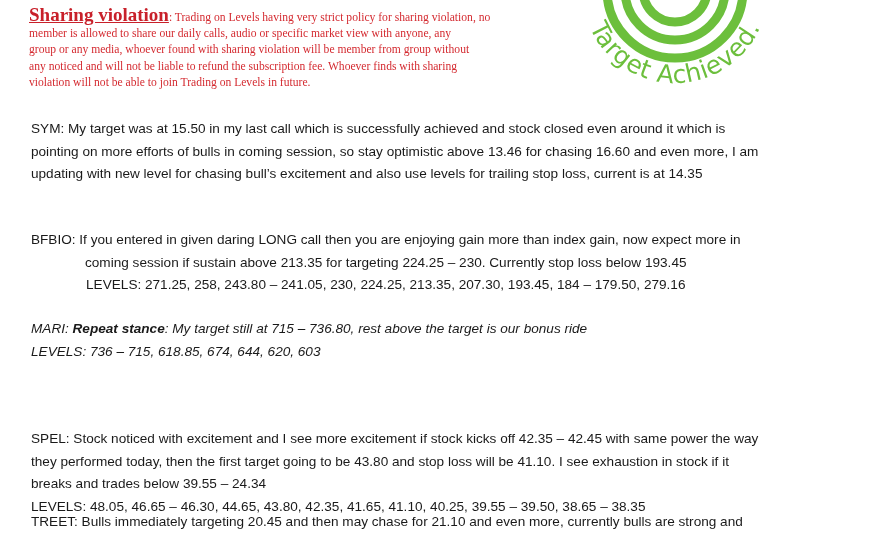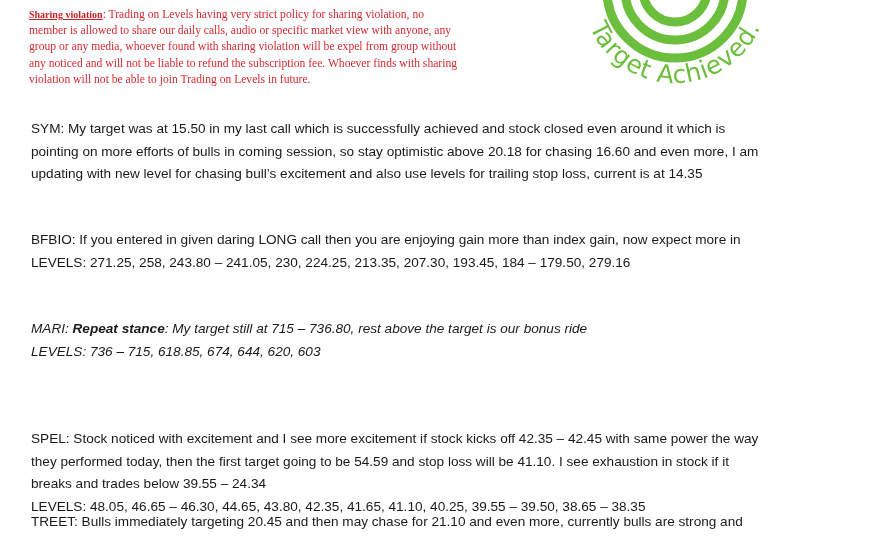--- a/index.html
+++ b/index.html
@@ -7,45 +7,45 @@
     width: 889px; height: 540px; overflow: hidden;
     background: #ffffff; position: relative;
     font-family: "Liberation Sans", sans-serif;
   }
   .notice {
     position: absolute; left: 29px; top: 7px; width: 490px;
     font-family: "Liberation Serif", serif;
     font-size: 11.6px; line-height: 16.2px; color: #d42a30;
   }
   .notice .head {
-    font-weight: bold; font-size: 10px; text-decoration: underline;
+    font-weight: bold; font-size: 19px; text-decoration: underline;
     color: #c8202a;
   }
   .logo { position: absolute; left: 560px; top: -110px; width: 230px; height: 210px; }
   .body-text {
     position: absolute; left: 31px; top: 118px; width: 830px;
     font-family: "Liberation Sans", sans-serif;
     font-size: 13.6px; color: #1a1a1a; line-height: 22.6px;
   }
   .block { margin: 0; }
   .block p { margin: 0; white-space: nowrap; }
   .b-sym { position: absolute; top: 0; }
-  .b-bfbio { position: absolute; top: 111px; }
+  .b-bfbio { position: absolute; top: 111px; text-align: center; }
   .b-mari { position: absolute; top: 200px; font-style: italic; }
   .b-spel { position: absolute; top: 272px; margin-top: 38px; }
   .b-treet { position: absolute; top: 393px; }
   .bold { font-weight: bold; }
 </style>
 </head>
 <body>
 
 <div class="notice">
   <span class="head">Sharing violation</span><span>:</span><span> Trading on Levels having very strict policy for sharing violation, no</span><br>
   <span>member is allowed to share our daily calls, audio or specific market view with anyone, any</span><br>
-  <span>group or any media, whoever found with sharing violation will be expel from group without</span><br>
+  <span>group or any media, whoever found with sharing violation will be member from group without</span><br>
   <span>any noticed and will not be liable to refund the subscription fee. Whoever finds with sharing</span><br>
   <span>violation will not be able to join Trading on Levels in future.</span>
 </div>
 
 <div class="logo">
   <svg width="230" height="210" viewBox="0 0 230 210">
     <defs>
       <path id="arcPath" d="M 22 100 A 93 93 0 0 0 208 100" fill="none"></path>
     </defs>
     <circle cx="115" cy="100" r="68" fill="none" stroke="#6cbf3c" stroke-width="9"></circle>
@@ -53,37 +53,38 @@
     <circle cx="115" cy="100" r="32" fill="none" stroke="#6cbf3c" stroke-width="9"></circle>
     <text font-family="DejaVu Sans, sans-serif" font-size="25" fill="#6cbf3c" letter-spacing="0.5">
       <textPath href="#arcPath" startOffset="50%" text-anchor="middle">Target Achieved.</textPath>
     </text>
   </svg>
 </div>
 
 <div class="body-text">
   <div class="block b-sym">
     <p>SYM: My target was at 15.50 in my last call which is successfully achieved and stock closed even around it which is</p>
-    <p>pointing on more efforts of bulls in coming session, so stay optimistic above 20.18 for chasing 16.60 and even more, I am</p>
+    <p>pointing on more efforts of bulls in coming session, so stay optimistic above 13.46 for chasing 16.60 and even more, I am</p>
     <p>updating with new level for chasing bull’s excitement and also use levels for trailing stop loss, current is at 14.35</p>
   </div>
 
   <div class="block b-bfbio">
     <p>BFBIO: If you entered in given daring LONG call then you are enjoying gain more than index gain, now expect more in</p>
+    <p>coming session if sustain above 213.35 for targeting 224.25 – 230. Currently stop loss below 193.45</p>
     <p>LEVELS: 271.25, 258, 243.80 – 241.05, 230, 224.25, 213.35, 207.30, 193.45, 184 – 179.50, 279.16</p>
   </div>
 
   <div class="block b-mari">
     <p><span>MARI: </span><span class="bold">Repeat stance</span><span>: My target still at 715 – 736.80, rest above the target is our bonus ride</span></p>
     <p>LEVELS: 736 – 715, 618.85, 674, 644, 620, 603</p>
   </div>
 
   <div class="block b-spel">
     <p>SPEL: Stock noticed with excitement and I see more excitement if stock kicks off 42.35 – 42.45 with same power the way</p>
-    <p>they performed today, then the first target going to be 54.59 and stop loss will be 41.10. I see exhaustion in stock if it</p>
+    <p>they performed today, then the first target going to be 43.80 and stop loss will be 41.10. I see exhaustion in stock if it</p>
     <p>breaks and trades below 39.55 – 24.34</p>
     <p>LEVELS: 48.05, 46.65 – 46.30, 44.65, 43.80, 42.35, 41.65, 41.10, 40.25, 39.55 – 39.50, 38.65 – 38.35</p>
   </div>
 
   <div class="block b-treet">
     <p>TREET: Bulls immediately targeting 20.45 and then may chase for 21.10 and even more, currently bulls are strong and</p>
   </div>
 </div>
 
 </body></html>

